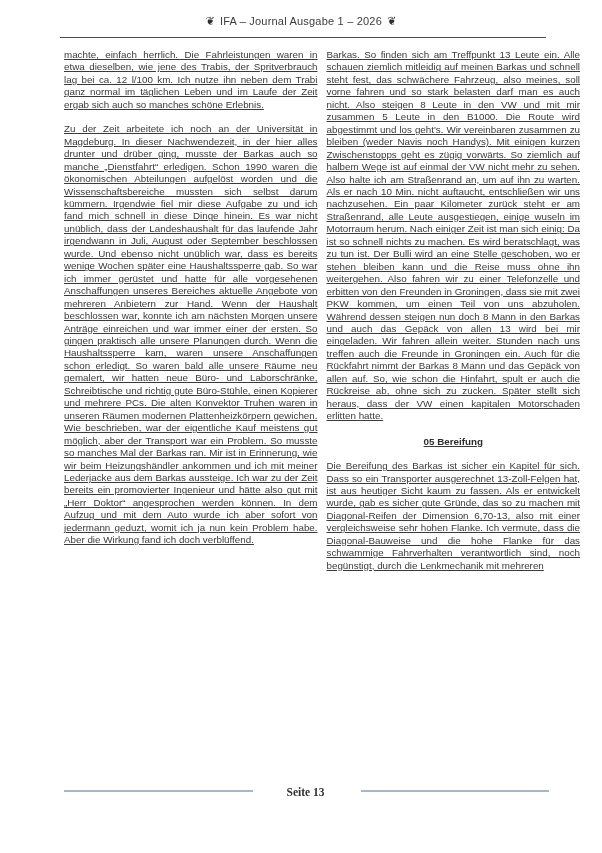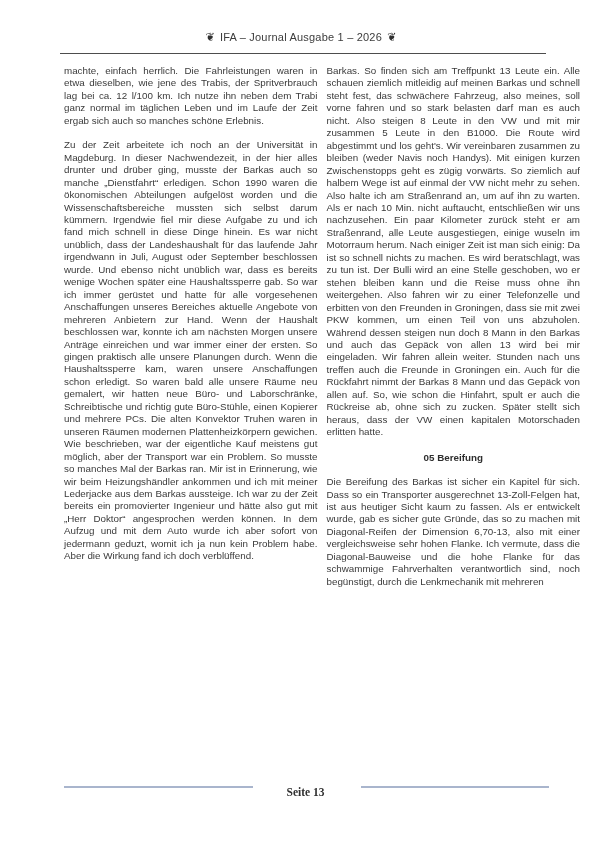--- a/index.html
+++ b/index.html
@@ -6,56 +6,57 @@
   .page{
     position:relative;
     width:602px;height:853px;
     background:#ffffff;
     font-family:"Liberation Sans","DejaVu Sans",sans-serif;
     color:#3a3a3a;
     overflow:hidden;
     box-sizing:border-box;
   }
   .header{
-    padding-top:31px;
+    padding-top:15px;
     text-align:center;
     font-size:11px;
     color:#3c3c3c;
     letter-spacing:.2px;
   }
   .ornament{font-size:11px;color:#2f2f2f;display:inline-block;transform:scaleY(1.1);margin:0 5px;}
   .header-rule{
     margin:9px 56px 0 60px;
     border-bottom:1.6px solid #4d4d4d;
   }
   .columns{
     display:flex;
     gap:9px;
     margin:11px 22px 0 64px;
+    text-decoration:underline;
   }
   .col{
     flex:1 1 0;
     font-size:9.8px;
     line-height:12.45px;
     text-align:justify;
     text-justify:inter-word;
   }
   .para{margin:0 0 12px 0;}
   .para:last-child{margin-bottom:0;}
   .heading{
     font-weight:bold;
     text-align:center;
     color:#2e2e2e;
     margin:13px 0 12px 0;
   }
   .footer{
     position:absolute;
     left:64px;right:53px;top:786px;
     display:flex;
-    align-items:flex-start;
+    align-items:center;
     gap:21px;
   }
   .footer-line{
     flex:1 1 auto;
     border-bottom:2px solid #a9b5cd;
     margin-bottom:2px;
   }
   .footer-text{
     font-family:"Liberation Serif","DejaVu Serif",serif;
     font-weight:bold;

